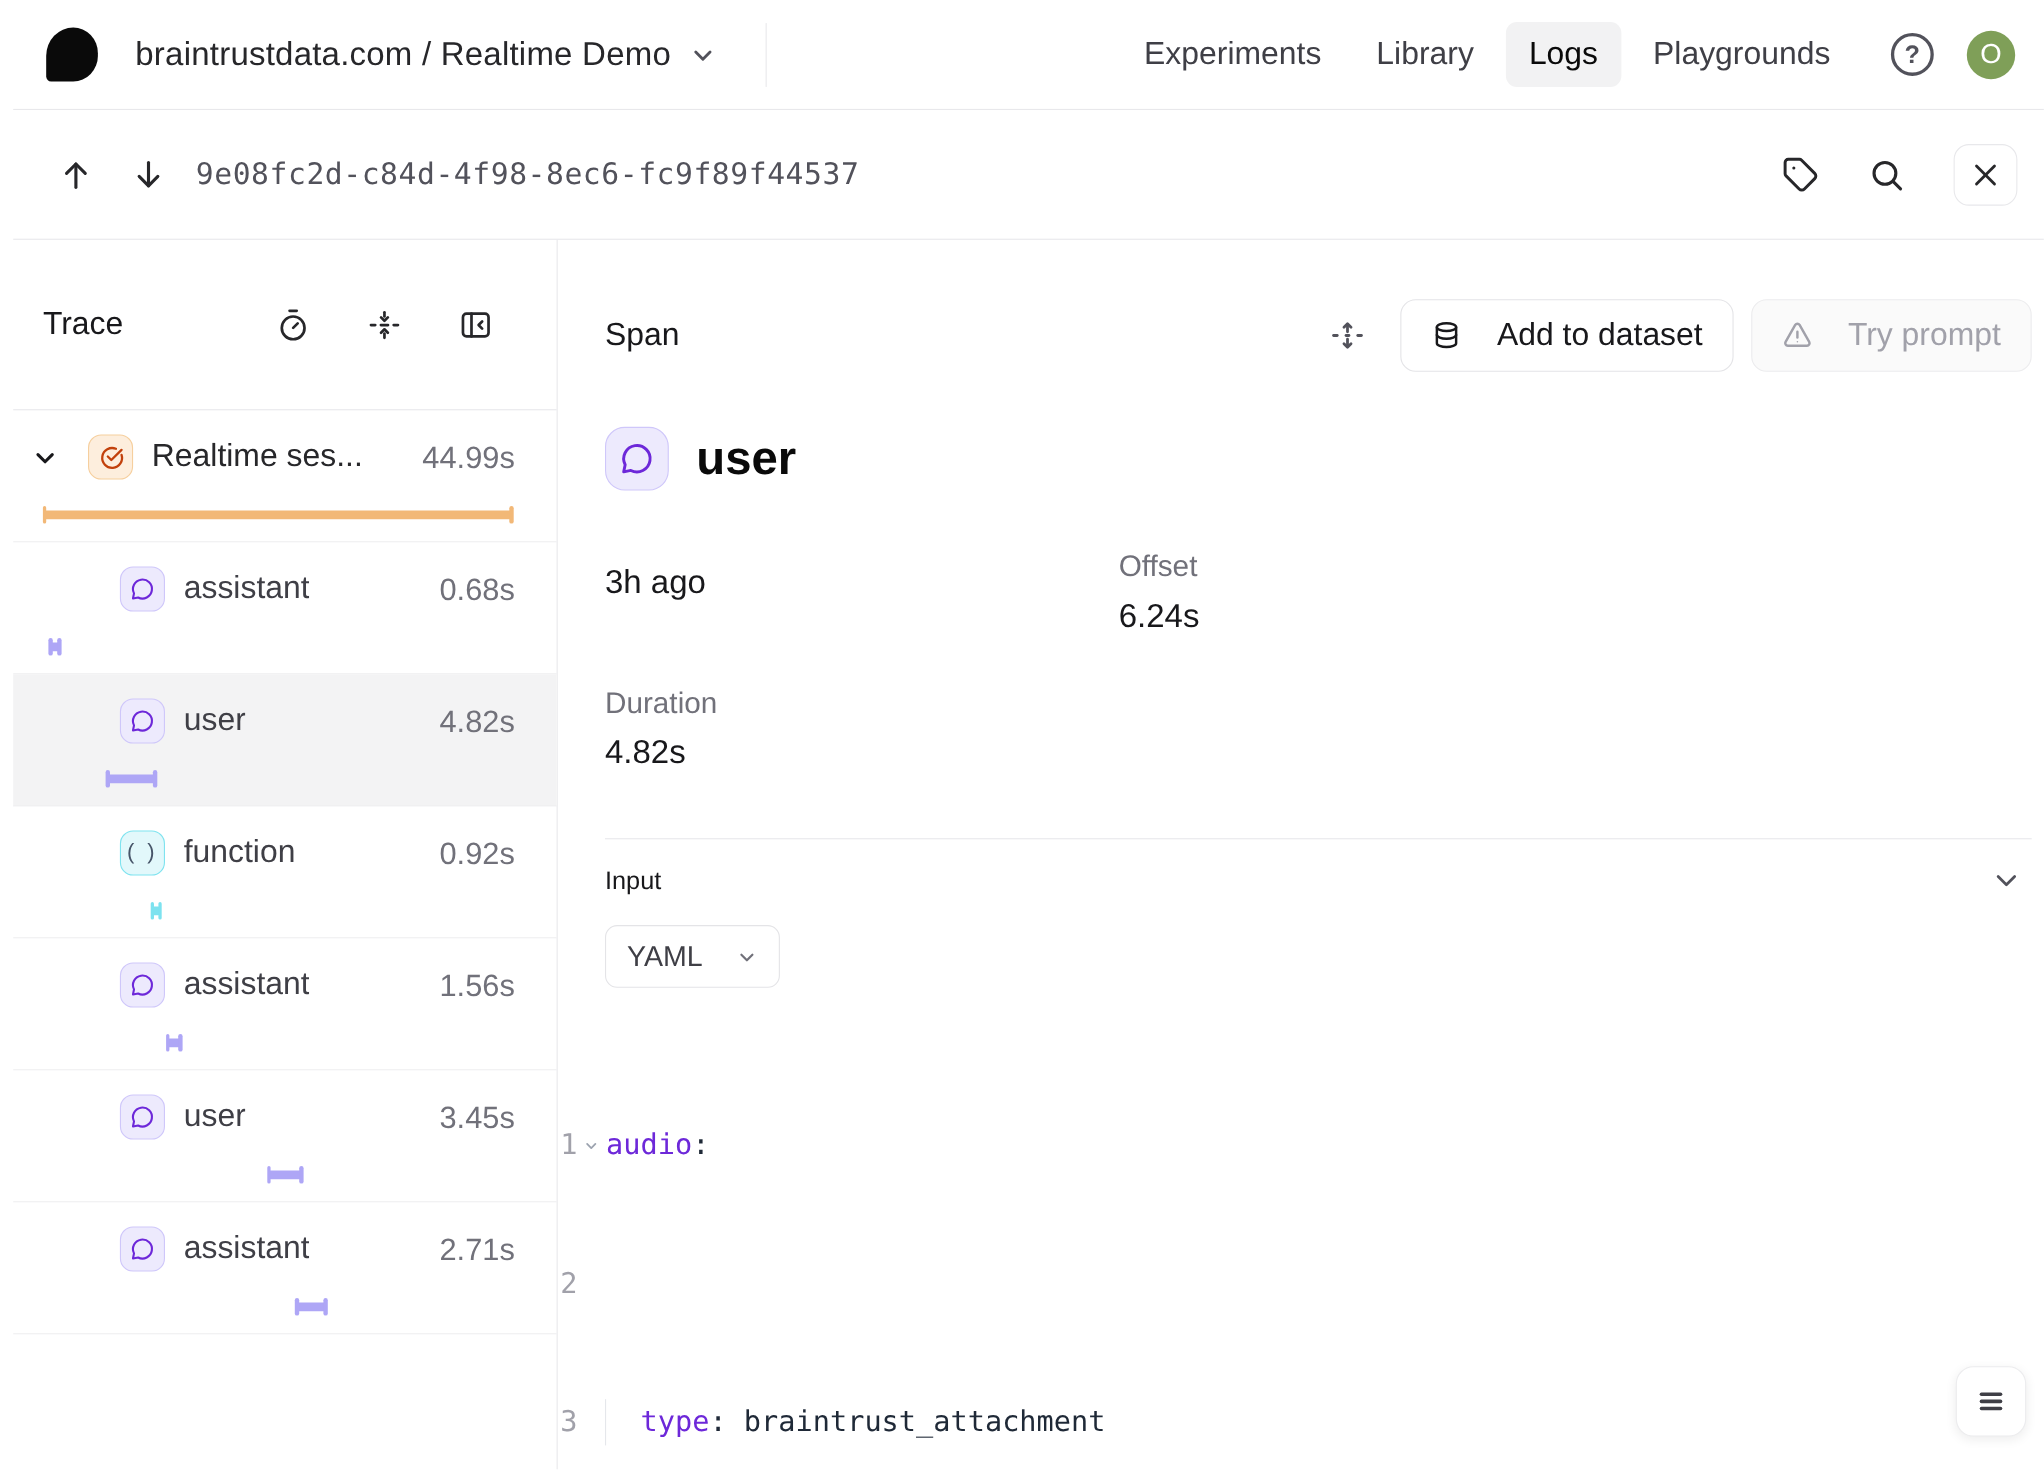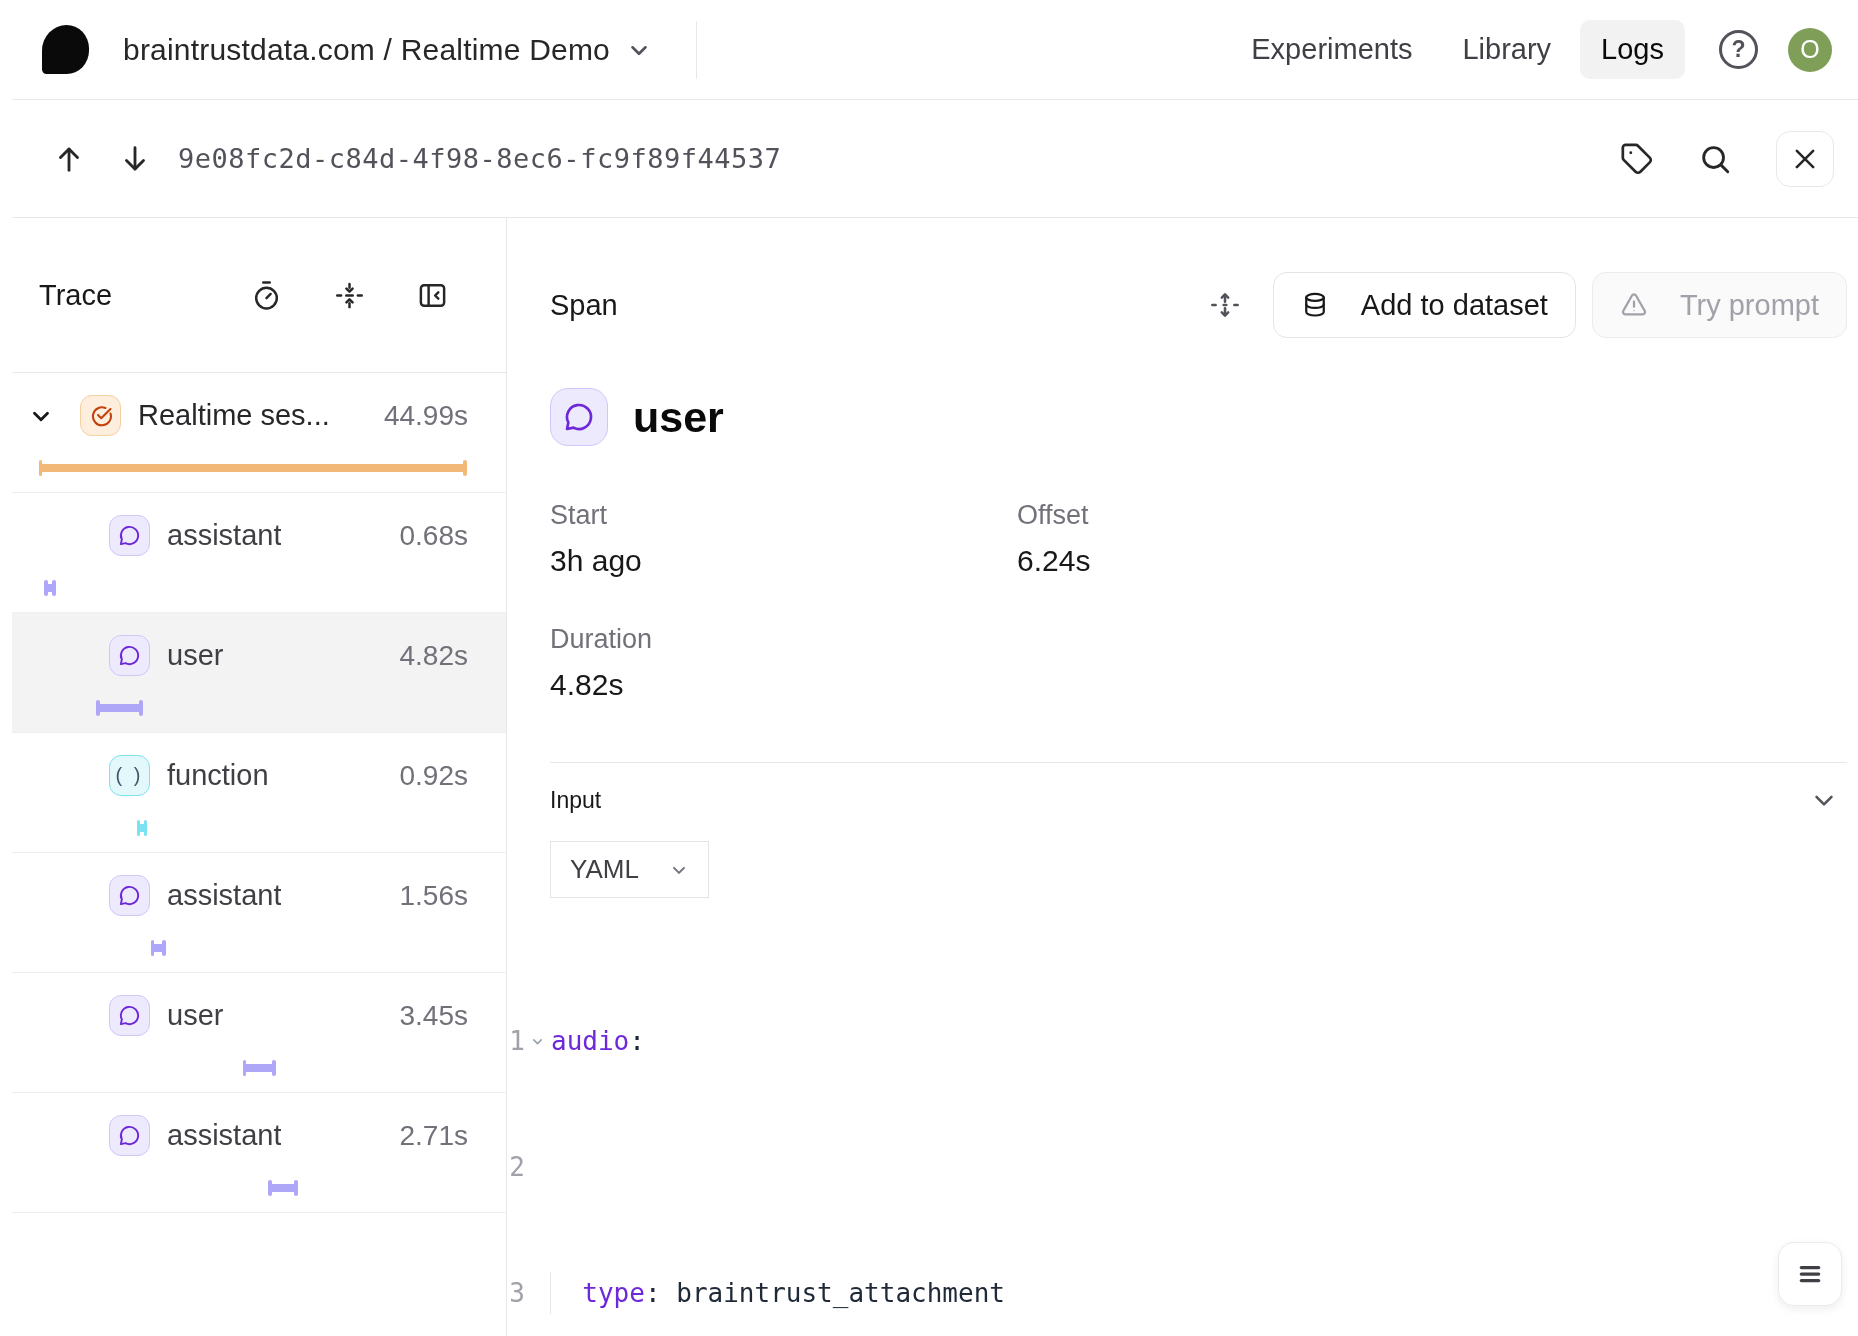--- a/index.html
+++ b/index.html
@@ -73,21 +73,21 @@
 
   .fields { margin-top:54px; display:grid; grid-template-columns:467px 1fr; row-gap:46px; }
   .field-label { font-size:27px; color:#71717a; }
   .field-value { margin-top:13px; font-size:30px; color:#18181b; }
 
   .divider { margin-top:60px; height:1px; background:#e8e8eb; flex:none; }
   .input-header { margin-top:22px; display:flex; align-items:center; justify-content:space-between; }
   .input-title { font-size:23px; color:#18181b; }
   .input-chev { color:#52525b; margin-right:8px; }
   .format-btn { margin-top:26px; align-self:flex-start; display:flex; align-items:center; gap:30px;
-    border:1.5px solid #e4e4e7; border-radius:0; padding:12px 19px; background:#fff;
+    border:1.5px solid #e4e4e7; border-radius:11px; padding:12px 19px; background:#fff;
     font-size:26px; color:#3f3f46; cursor:pointer; }
 
   .code { margin-top:38px; margin-left:-65px; font-family:"DejaVu Sans Mono", monospace;
     font-size:26px; line-height:42px; color:#1f2937; white-space:pre; }
   .code-line { display:flex; align-items:flex-start; }
   .ln { width:40px; text-align:right; color:#a1a1aa; flex:none; }
   .fold { width:25px; padding-top:14px; display:flex; justify-content:center; color:#9ca3af; flex:none; }
   .lcontent { border-left:1.5px solid transparent; }
   .code-line.child .lcontent { border-left-color:#e5e7eb; padding-left:2ch; }
   .ykey { color:#6d28d9; }
@@ -108,20 +108,21 @@
     <span class="crumb-chev">
       <svg width="26" height="26" viewBox="0 0 24 24" fill="none" stroke="currentColor" stroke-width="2.4" stroke-linecap="round" stroke-linejoin="round">
           <polyline points="6,9.5 12,15.5 18,9.5"></polyline>
         </svg>
     </span>
     <div class="nav-divider"></div>
     <div class="navitems">
       <div class="nav-item">Experiments</div>
       <div class="nav-item">Library</div>
       <div class="nav-item active">Logs</div>
+      <div class="nav-item">Playgrounds</div>
     </div>
     <div class="help">?</div>
     <div class="avatar" style="background: rgb(127, 159, 88);">O</div>
   </div>
 
   <div class="toolbar">
     <button class="icon-btn">
       <svg width="34" height="34" viewBox="0 0 24 24" fill="none" stroke="currentColor" stroke-width="2" stroke-linecap="round" stroke-linejoin="round">
           <line x1="12" y1="20" x2="12" y2="5"></line>
           <polyline points="6,11 12,5 18,11"></polyline>
@@ -341,21 +342,20 @@
         <span class="span-icon">
           <svg width="32" height="32" viewBox="0 0 24 24" fill="none" stroke="currentColor" stroke-width="2" stroke-linecap="round" stroke-linejoin="round">
               <path d="M7.9 20A9 9 0 1 0 4 16.1L3 21z"></path>
             </svg>
         </span>
         <span class="span-name">user</span>
       </div>
 
       <div class="fields">
         <div>
-          <div class="field-label">Start</div>
           <div class="field-value">3h ago</div>
         </div>
         <div>
           <div class="field-label">Offset</div>
           <div class="field-value">6.24s</div>
         </div>
         <div>
           <div class="field-label">Duration</div>
           <div class="field-value">4.82s</div>
         </div>

